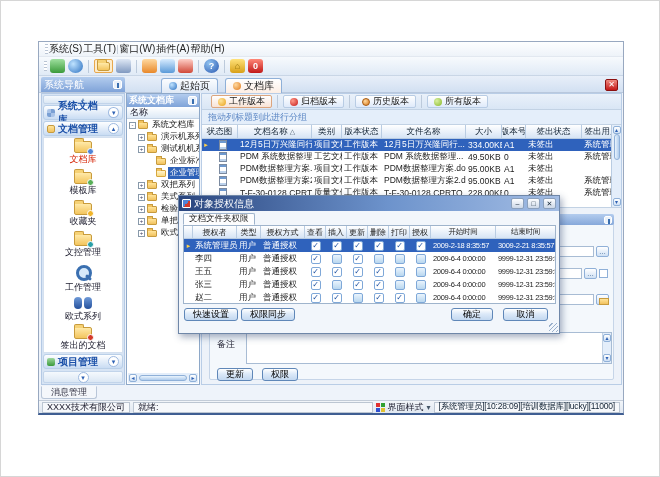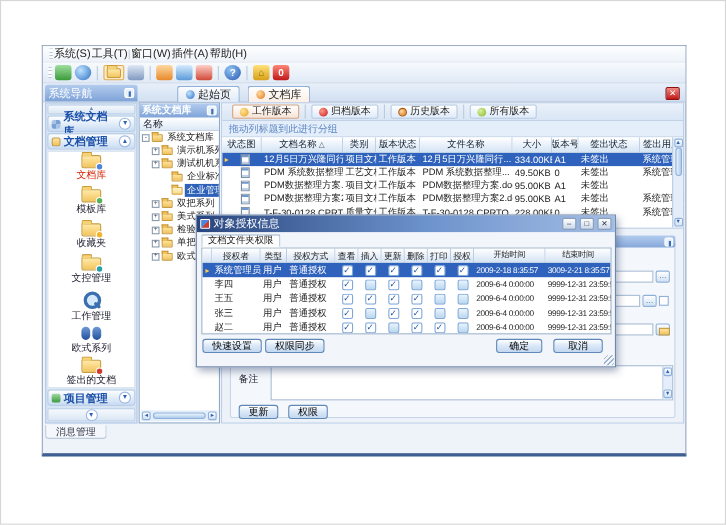--- a/index.html
+++ b/index.html
@@ -696,15 +696,30 @@
       <span class="btn q2">权限同步</span>
       <span class="btn ok">确定</span>
       <span class="btn cc">取消</span>
     </div>
     <span class="gripc"></span>
   </div>
 
   <div class="msg-tab">
         <span>消息管理</span>
       </div>
+  <div class="statusbar">
+    <span class="sb-cell">XXXX技术有限公司</span>
+    <span class="sb-cell sb-ready">就绪:</span>
+    <span class="sb-style">
+      <span class="palette">
+            <i class="p1"></i>
+            <i class="p2"></i>
+            <i class="p3"></i>
+            <i class="p4"></i>
+          </span>
+      <span>界面样式</span>
+      <span class="caret"></span>
+    </span>
+    <span class="sb-cell sb-session">[系统管理员][10:28:09][培训数据库][lucky][11000]</span>
+  </div>
 
  </div>
 </div>
 
 </body></html>

